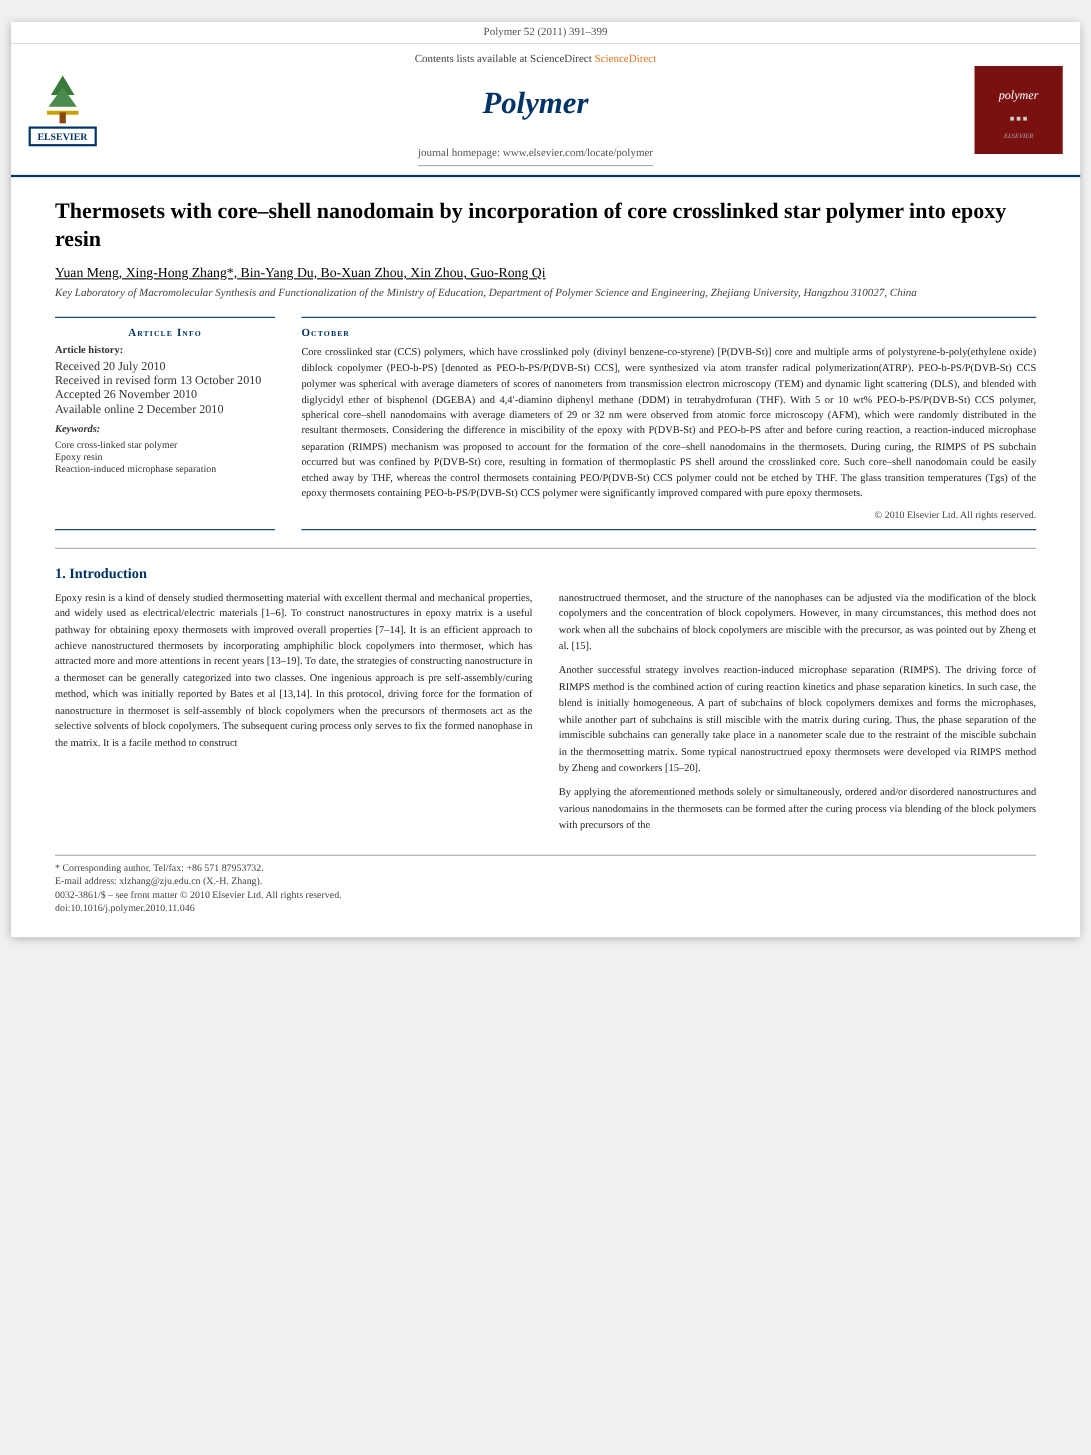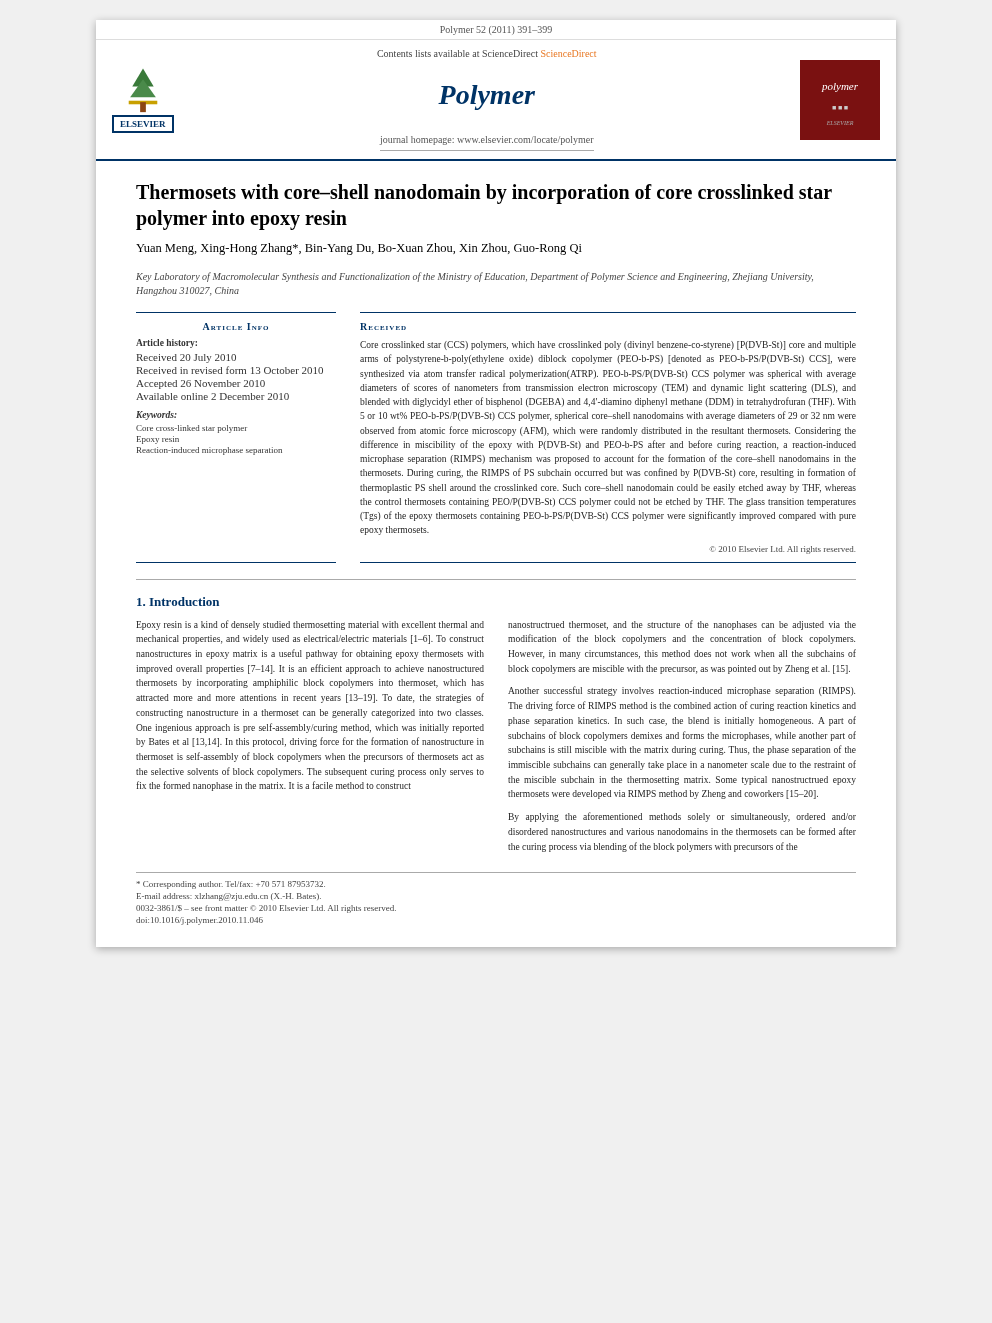--- a/index.html
+++ b/index.html
@@ -4,21 +4,21 @@
   <style>
     * { margin: 0; padding: 0; box-sizing: border-box; }
     body {
       background: #f0f0f0;
       font-family: 'Times New Roman', Times, serif;
       display: flex;
       justify-content: center;
       padding: 20px 0;
     }
     .page {
-      width: 800px;
+      width: 972px;
       background: #fff;
       box-shadow: 0 2px 8px rgba(0,0,0,0.3);
       padding: 0;
     }
     .journal-header {
       display: flex;
       align-items: center;
       padding: 8px 16px;
       border-bottom: 2px solid #003366;
       gap: 10px;
@@ -76,21 +76,22 @@
     .article-title {
       font-size: 20px;
       font-weight: bold;
       color: #000;
       margin-bottom: 10px;
       line-height: 1.3;
     }
     .authors {
       font-size: 12.5px;
       color: #000;
-      margin-bottom: 14px;
+      margin-bottom: 4px;
+      text-decoration: underline;
     }
     .affiliation {
       font-size: 10px;
       font-style: italic;
       color: #444;
       margin-bottom: 14px;
       line-height: 1.4;
     }
     .two-col {
       display: flex;
@@ -279,21 +280,21 @@
 
         <div class="keywords-section">
           <h4>Keywords:</h4>
           <div class="keyword-item">Core cross-linked star polymer</div>
           <div class="keyword-item">Epoxy resin</div>
           <div class="keyword-item">Reaction-induced microphase separation</div>
         </div>
       </div>
 
       <div class="abstract-section">
-        <h3>Received</h3>
+        <h3>October</h3>
         <div class="abstract-text">Core crosslinked star (CCS) polymers, which have crosslinked poly (divinyl benzene-co-styrene) [P(DVB-St)] core and multiple arms of polystyrene-b-poly(ethylene oxide) diblock copolymer (PEO-b-PS) [denoted as PEO-b-PS/P(DVB-St) CCS], were synthesized via atom transfer radical polymerization(ATRP). PEO-b-PS/P(DVB-St) CCS polymer was spherical with average diameters of scores of nanometers from transmission electron microscopy (TEM) and dynamic light scattering (DLS), and blended with diglycidyl ether of bisphenol (DGEBA) and 4,4′-diamino diphenyl methane (DDM) in tetrahydrofuran (THF). With 5 or 10 wt% PEO-b-PS/P(DVB-St) CCS polymer, spherical core–shell nanodomains with average diameters of 29 or 32 nm were observed from atomic force microscopy (AFM), which were randomly distributed in the resultant thermosets. Considering the difference in miscibility of the epoxy with P(DVB-St) and PEO-b-PS after and before curing reaction, a reaction-induced microphase separation (RIMPS) mechanism was proposed to account for the formation of the core–shell nanodomains in the thermosets. During curing, the RIMPS of PS subchain occurred but was confined by P(DVB-St) core, resulting in formation of thermoplastic PS shell around the crosslinked core. Such core–shell nanodomain could be easily etched away by THF, whereas the control thermosets containing PEO/P(DVB-St) CCS polymer could not be etched by THF. The glass transition temperatures (Tgs) of the epoxy thermosets containing PEO-b-PS/P(DVB-St) CCS polymer were significantly improved compared with pure epoxy thermosets.</div>
         <div class="copyright-line">© 2010 Elsevier Ltd. All rights reserved.</div>
       </div>
 
     </div>
 
     <hr class="divider">
 
     <div class="intro-section">
       <div class="section-heading">
@@ -309,23 +310,23 @@
         <div class="body-col">
           <p class="body-text">nanostructrued thermoset, and the structure of the nanophases can be adjusted via the modification of the block copolymers and the concentration of block copolymers. However, in many circumstances, this method does not work when all the subchains of block copolymers are miscible with the precursor, as was pointed out by Zheng et al. [15].</p>
           <p class="body-text">Another successful strategy involves reaction-induced microphase separation (RIMPS). The driving force of RIMPS method is the combined action of curing reaction kinetics and phase separation kinetics. In such case, the blend is initially homogeneous. A part of subchains of block copolymers demixes and forms the microphases, while another part of subchains is still miscible with the matrix during curing. Thus, the phase separation of the immiscible subchains can generally take place in a nanometer scale due to the restraint of the miscible subchain in the thermosetting matrix. Some typical nanostructrued epoxy thermosets were developed via RIMPS method by Zheng and coworkers [15–20].</p>
           <p class="body-text">By applying the aforementioned methods solely or simultaneously, ordered and/or disordered nanostructures and various nanodomains in the thermosets can be formed after the curing process via blending of the block polymers with precursors of the</p>
         </div>
 
       </div>
     </div>
 
     <div class="footnote-area">
-      <p>* Corresponding author. Tel/fax: +70 571 87953732.</p>
+      <p>* Corresponding author. Tel/fax: +86 571 87953732.</p>
       <p>
         <span>E-mail address:</span>
-        <span>xlzhang@zju.edu.cn (X.-H. Bates).</span>
+        <span>xlzhang@zju.edu.cn (X.-H. Zhang).</span>
       </p>
       <p>0032-3861/$ – see front matter © 2010 Elsevier Ltd. All rights reserved.</p>
       <p>doi:10.1016/j.polymer.2010.11.046</p>
     </div>
 
   </div>
 </div>
 
 </body></html>

